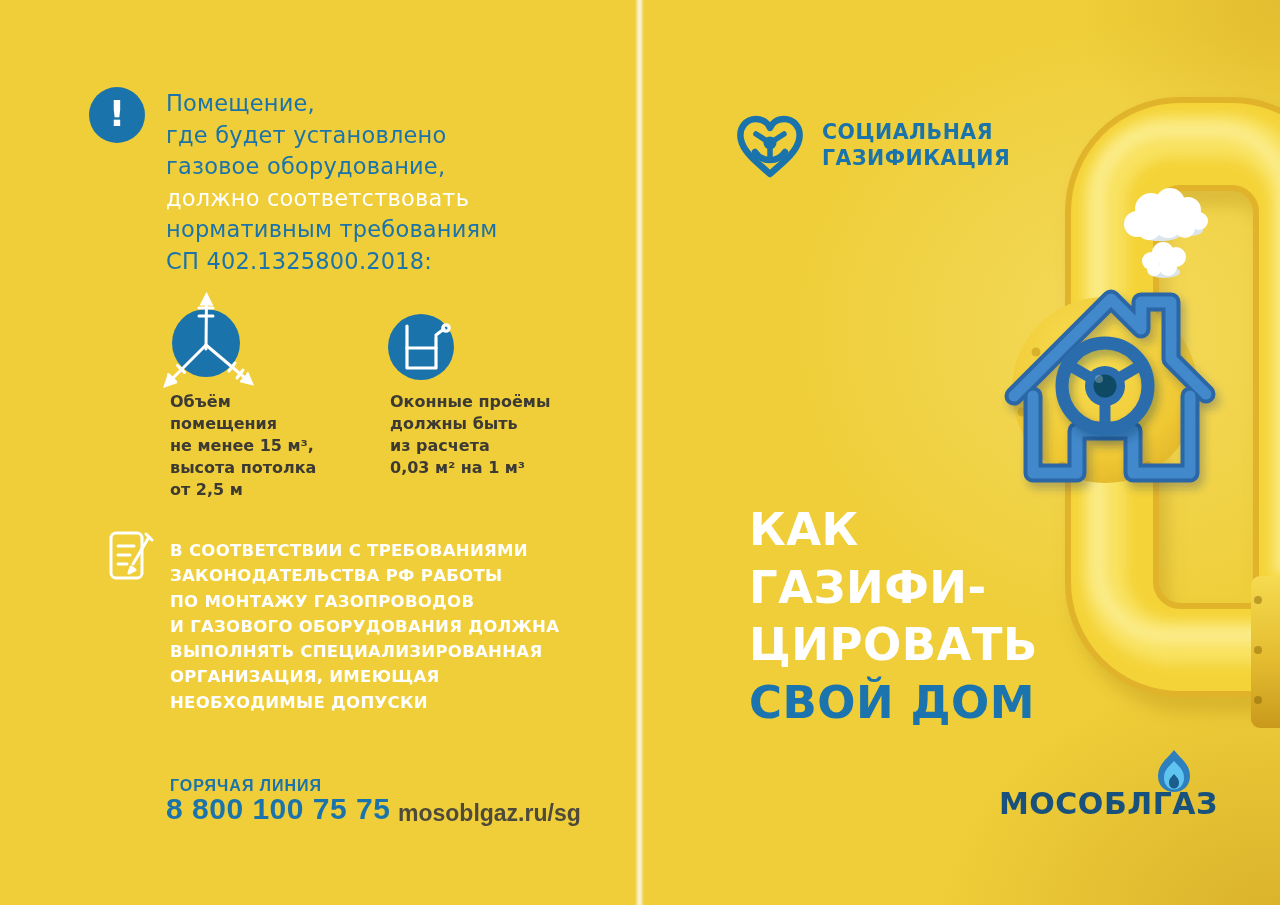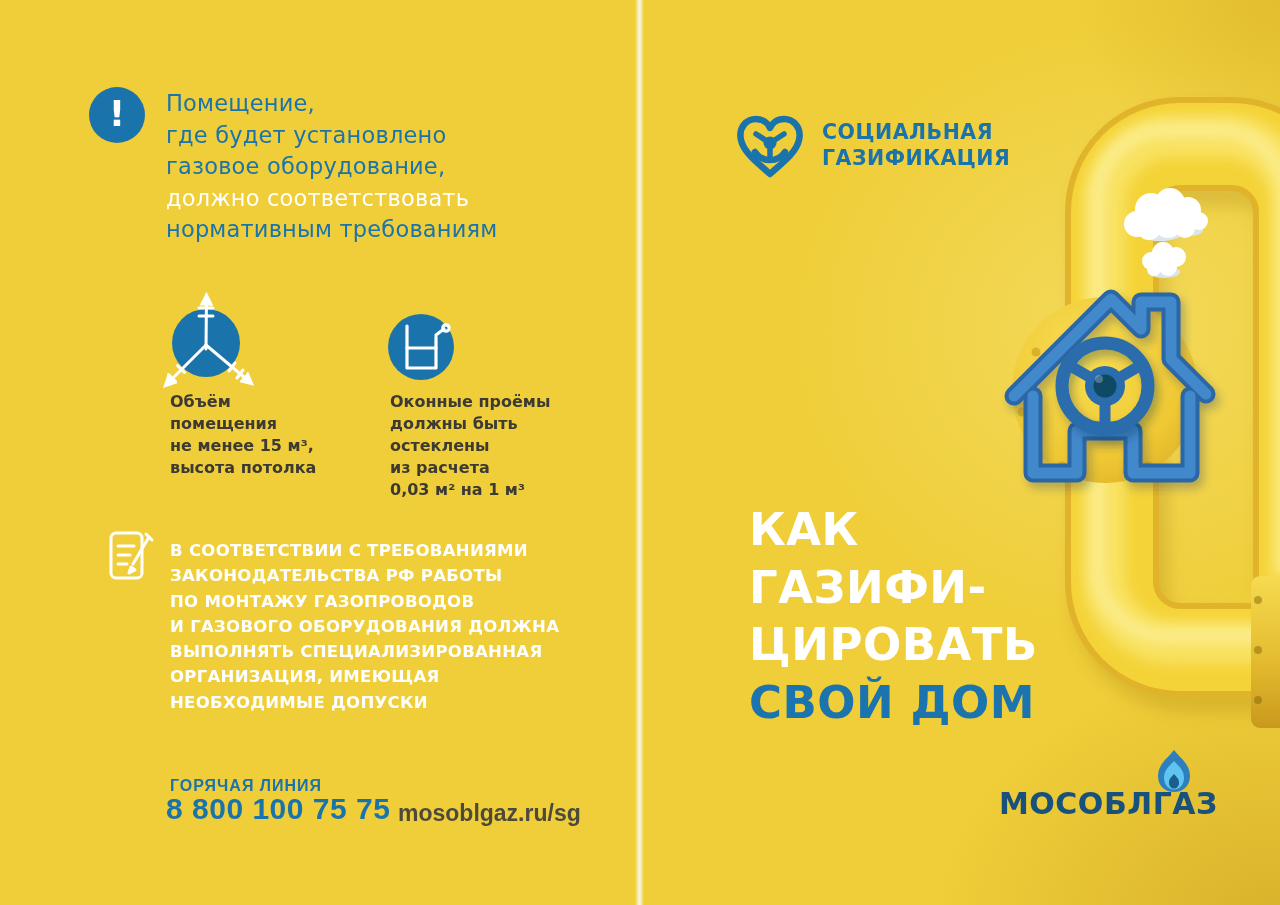--- a/index.html
+++ b/index.html
@@ -148,20 +148,21 @@
   <div class="abs alert-circle">
     <span>!</span>
   </div>
 
   <div class="abs heading">
     <div style="color: rgb(27, 115, 171);">Помещение,</div>
     <div style="color: rgb(27, 115, 171);">где будет установлено</div>
     <div style="color: rgb(27, 115, 171);">газовое оборудование,</div>
     <div style="color: rgb(255, 255, 255);">должно соответствовать</div>
     <div style="color: rgb(27, 115, 171);">нормативным требованиям</div>
+    <div style="color: rgb(27, 115, 171);">СП 402.1325800.2018:</div>
   </div>
 
   <svg class="abs" style="left:148px;top:282px;" width="130" height="125" viewBox="148 282 130 125">
     <defs>
       <marker id="arr" viewBox="0 0 10 10" refX="7" refY="5" markerWidth="4.6" markerHeight="4.6" orient="auto">
         <path d="M0,0 L10,5 L0,10 z" fill="#FFFFFF"></path>
       </marker>
     </defs>
     <circle cx="206" cy="343" r="34" fill="#1B73AB"></circle>
     <g stroke="#FFFFFF" stroke-width="3" stroke-linecap="round">
@@ -175,36 +176,36 @@
       <line x1="235" y1="363" x2="229" y2="371"></line>
       <line x1="243" y1="370" x2="237" y2="378"></line>
     </g>
   </svg>
 
   <div class="abs req-caption cap1">
     <div>Объём</div>
     <div>помещения</div>
     <div>не менее 15 м³,</div>
     <div>высота потолка</div>
+    <div>от 2,5 м</div>
   </div>
 
   <svg class="abs" style="left:383px;top:308px;" width="82" height="82" viewBox="383 308 82 82">
     <circle cx="421" cy="347" r="33" fill="#1B73AB"></circle>
     <g stroke="#FFFFFF" stroke-width="3.2" fill="none" stroke-linecap="round" stroke-linejoin="round">
       <path d="M407,326 L407,368 L436,368 L436,337"></path>
       <line x1="407" y1="348" x2="436" y2="348"></line>
       <line x1="436" y1="335" x2="444" y2="329"></line>
       <circle cx="446" cy="328" r="3.2"></circle>
     </g>
   </svg>
 
   <div class="abs req-caption cap2">
     <div>Оконные проёмы</div>
     <div>должны быть</div>
-    <div>остеклены</div>
     <div>из расчета</div>
     <div>0,03 м² на 1 м³</div>
   </div>
 
   <svg class="abs" style="left:100px;top:527px;" width="62" height="62" viewBox="100 527 62 62">
     <g stroke="#FFFFFF" stroke-width="3" fill="none" stroke-linecap="round" stroke-linejoin="round">
       <rect x="111" y="533" width="31" height="45" rx="5"></rect>
       <line x1="118" y1="546" x2="134" y2="546"></line>
       <line x1="118" y1="555" x2="130" y2="555"></line>
       <line x1="118" y1="564" x2="127" y2="564"></line>

